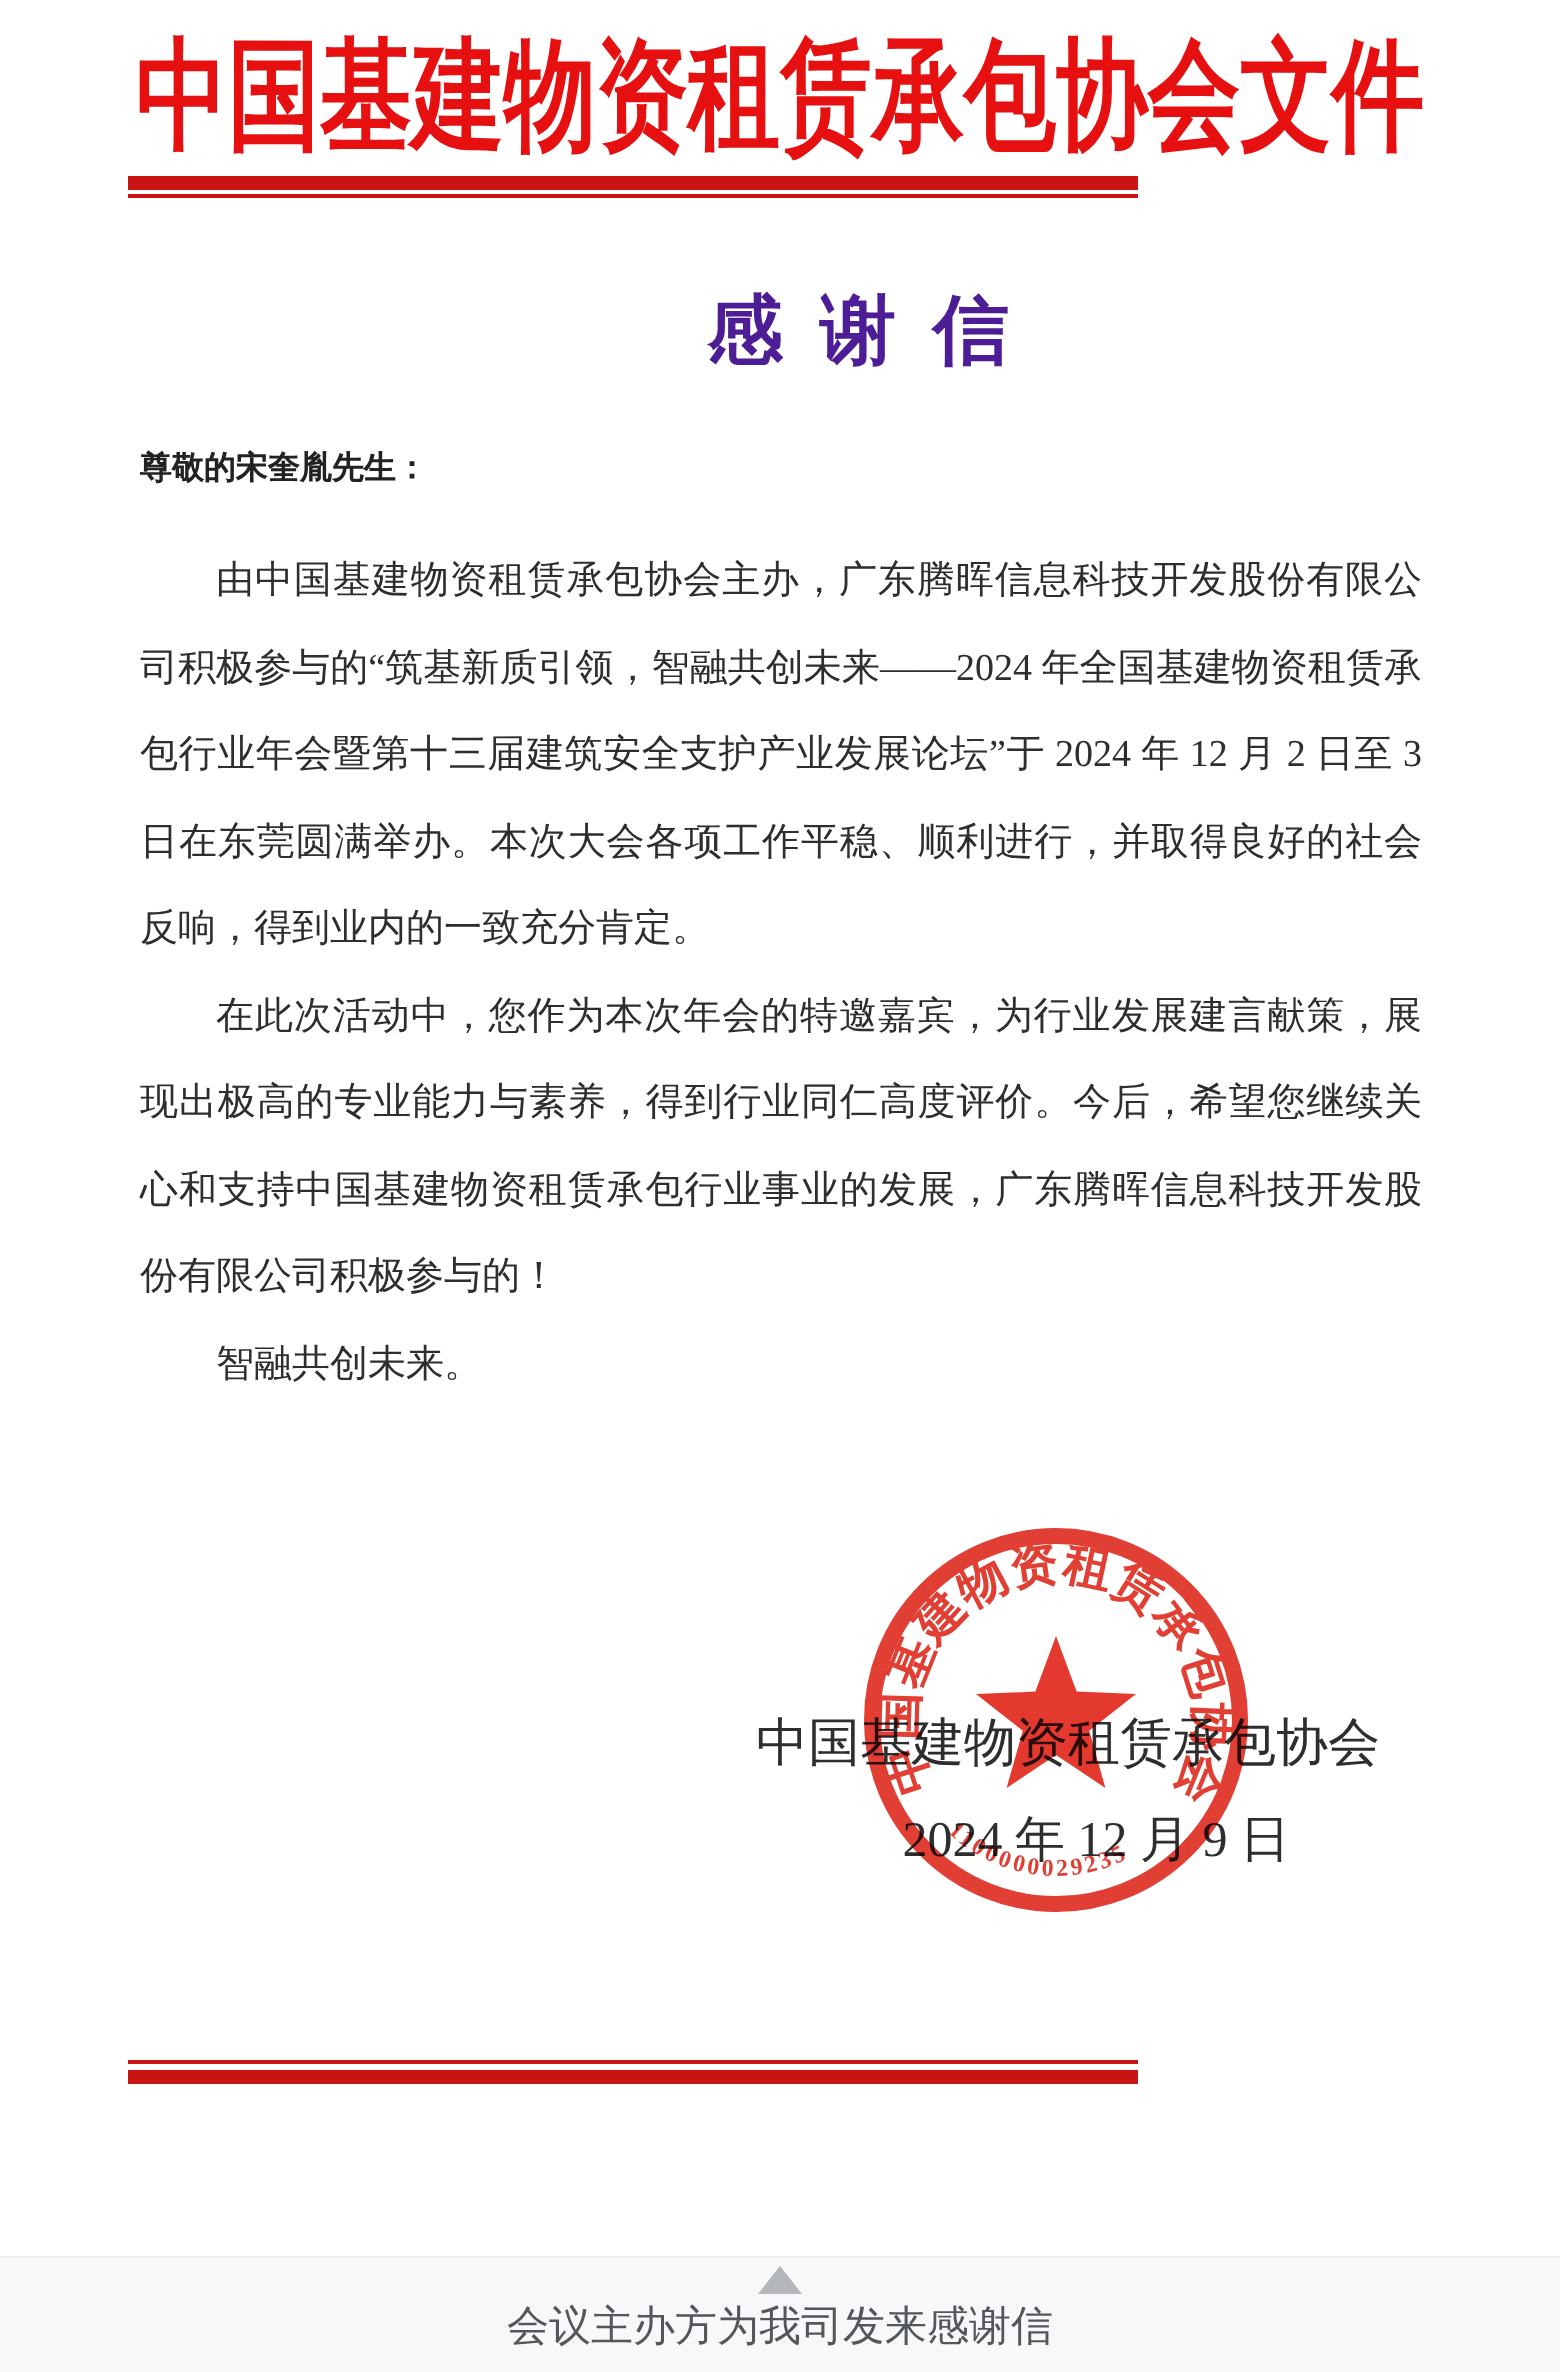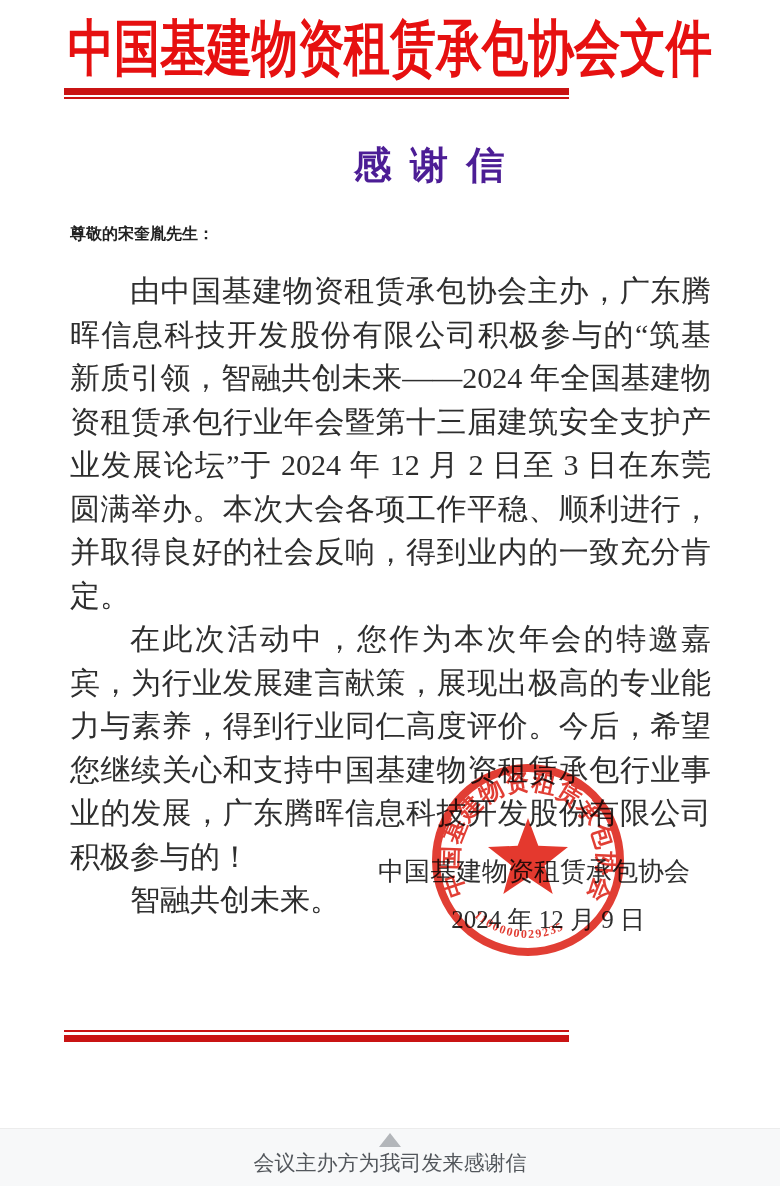--- a/index.html
+++ b/index.html
@@ -51,21 +51,21 @@
     margin-left:41px;
   }
   .salutation{
     position:absolute;top:224px;left:70px;
     font-size:16px;
     font-weight:bold;
     color:#222;
   }
   .body-text{
     position:absolute;top:269px;left:70px;width:641px;
-    font-size:30px;
+    font-size:19px;
     line-height:43.5px;
     color:#2e2e2e;
     text-align:justify;
   }
   .body-text p{margin:0;text-indent:2em;}
 
   .signature{
     position:absolute;top:854px;left:0;width:690px;
     text-align:right;
     font-size:26px;

